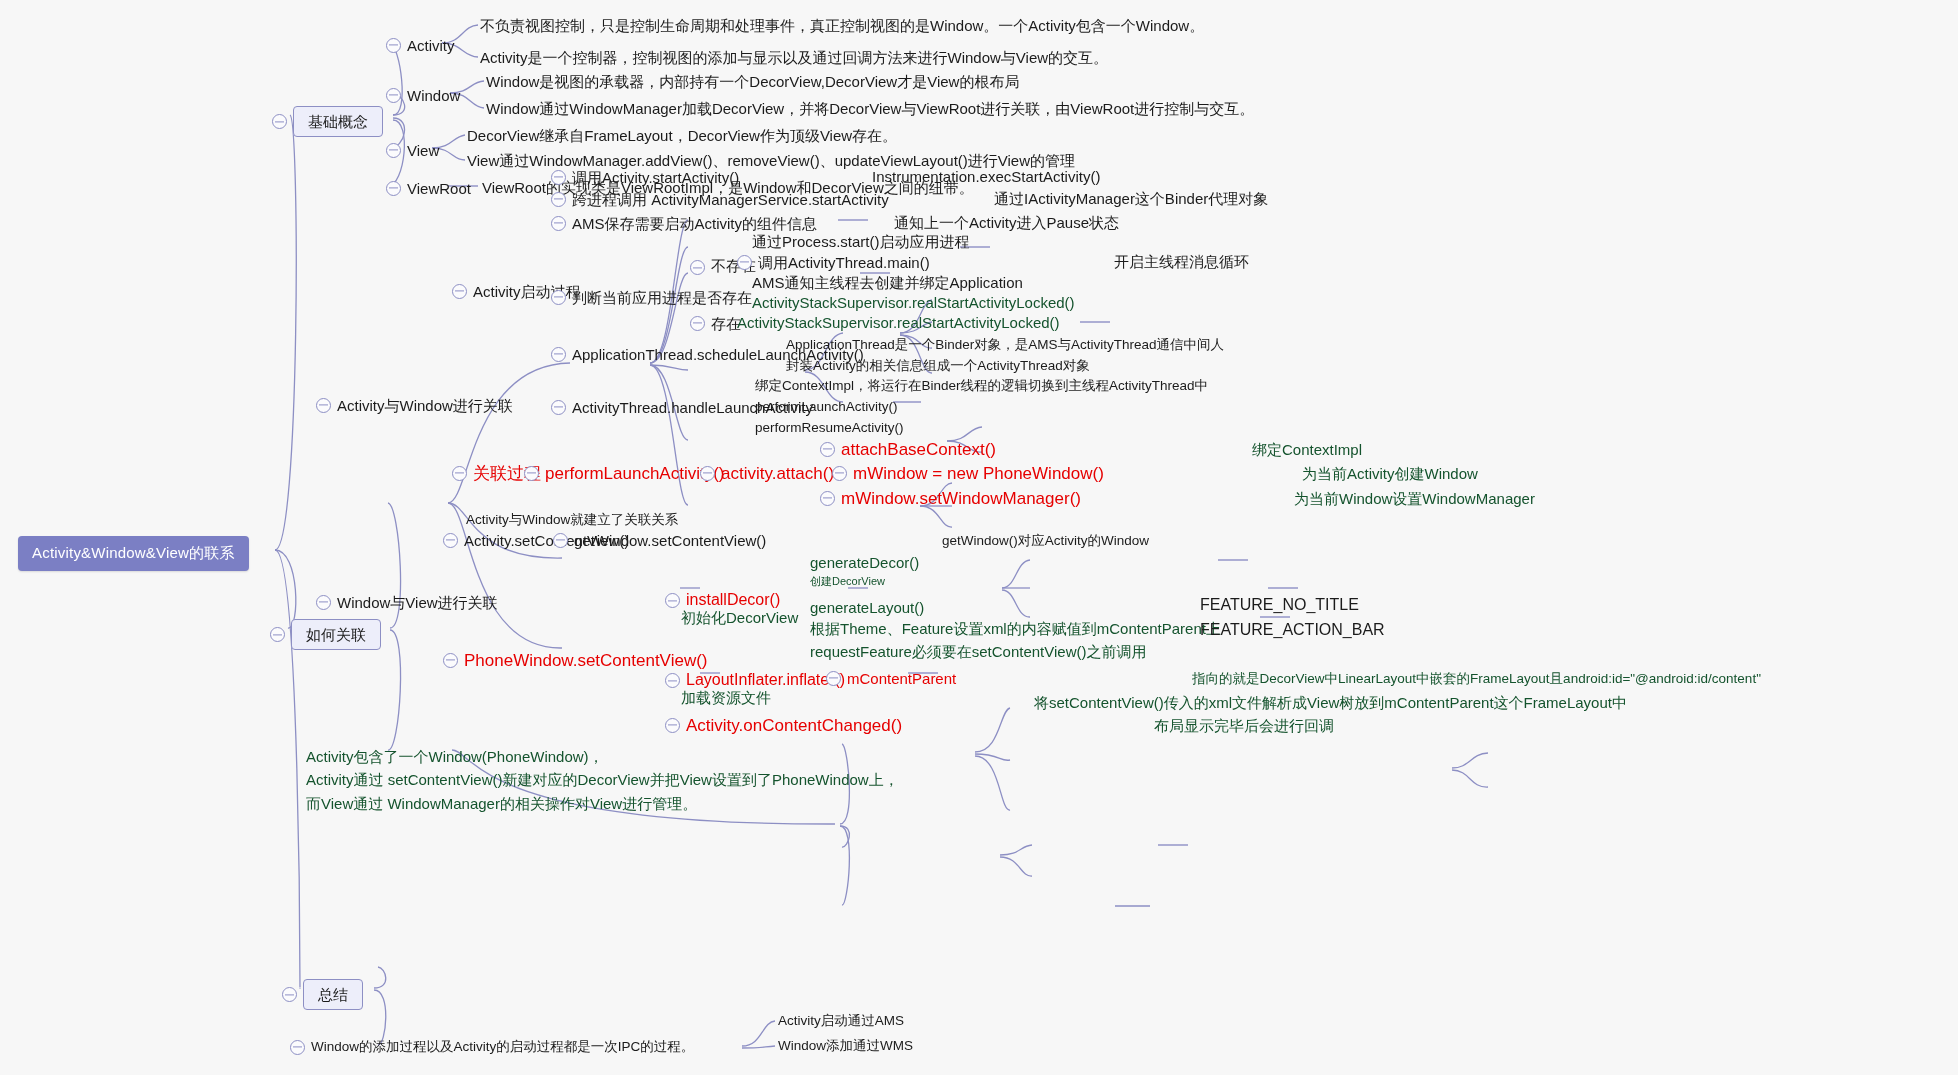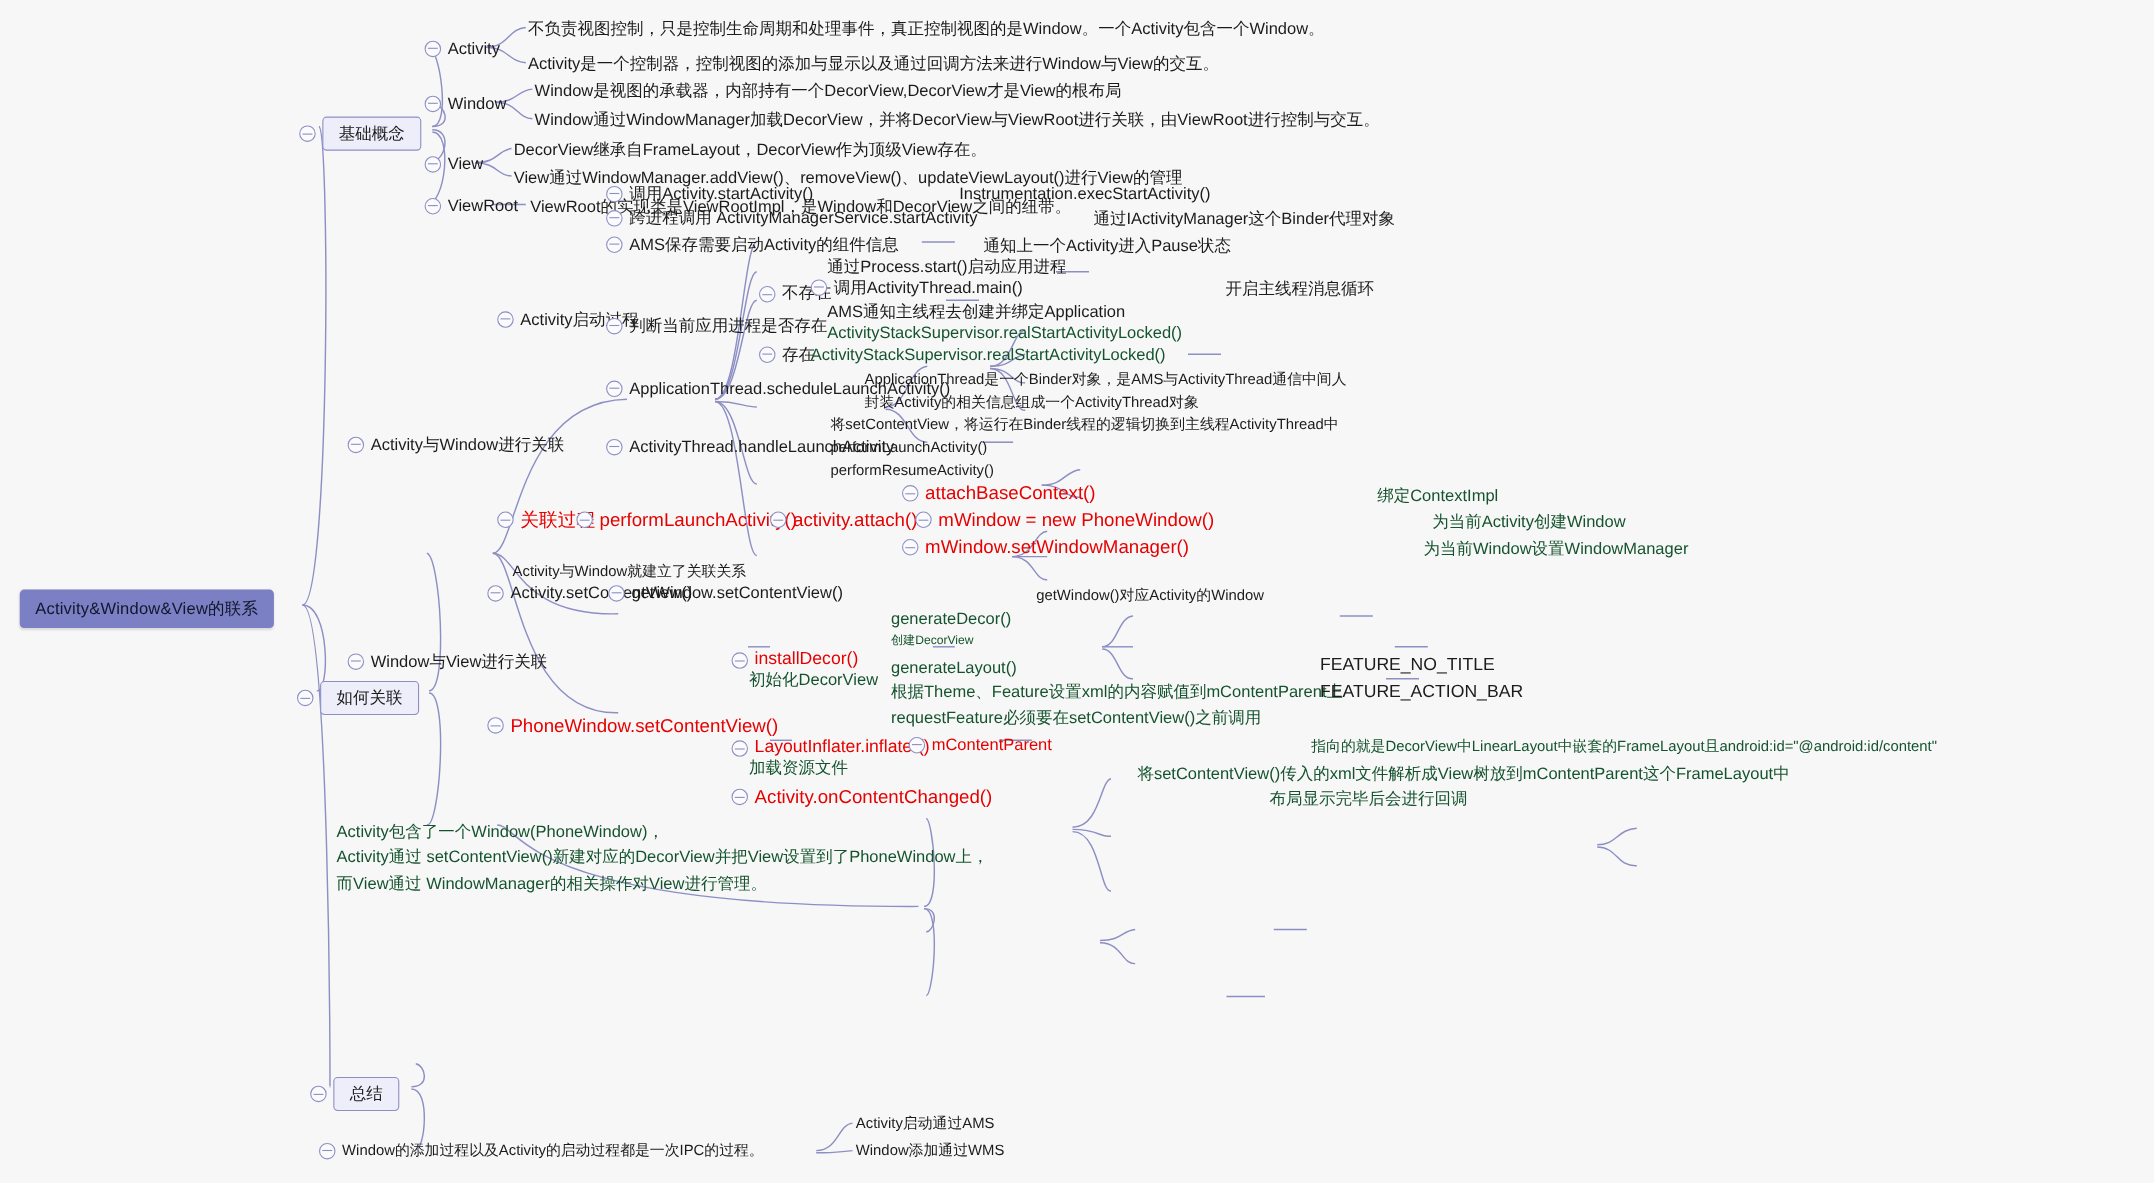--- a/index.html
+++ b/index.html
@@ -29,21 +29,21 @@
     content:"";position:absolute;left:2px;right:2px;top:50%;
     height:1.2px;background:#8d8fc4;transform:translateY(-50%);
   }
   
   .boxed{
     border:1.3px solid #8d8fc4;background:#edeefa;border-radius:4px;
     padding:7px 14px;font-size:15px;color:#1b1b1b;
   }
   .root{
     position:absolute;white-space:nowrap;
-    background:#7b7fc4;color:#0f172a;border-radius:4px;
+    background:#7b7fc4;color:#ffffff;border-radius:4px;
     padding:8px 14px;font-size:15px;letter-spacing:.2px;
     box-shadow:0 1px 2px rgba(0,0,0,.12);
   }
   .multiline{line-height:1.45;white-space:pre-line;}
   .node.multi .lbl{line-height:1.42;white-space:pre-line;}
   .plain{position:absolute;white-space:nowrap;font-size:15px;color:#1b1b1b;}
   .plain.red{color:#14532d;}
   .plain.small{font-size:13.5px;}
 </style>
 </head>
@@ -243,21 +243,21 @@
 
 <div class="node" style="left:551px;top:345px;">
   <span class="toggle"></span><span class="lbl">ApplicationThread.scheduleLaunchActivity()</span>
 </div>
 <div class="plain small" style="left:786px;top:336px;">ApplicationThread是一个Binder对象，是AMS与ActivityThread通信中间人</div>
 <div class="plain small" style="left:786px;top:357px;">封装Activity的相关信息组成一个ActivityThread对象</div>
 
 <div class="node" style="left:551px;top:398px;">
   <span class="toggle"></span><span class="lbl">ActivityThread.handleLaunchActivity</span>
 </div>
-<div class="plain small" style="left:755px;top:377px;">将setContentView，将运行在Binder线程的逻辑切换到主线程ActivityThread中</div>
+<div class="plain small" style="left:755px;top:377px;">绑定ContextImpl，将运行在Binder线程的逻辑切换到主线程ActivityThread中</div>
 <div class="plain small" style="left:755px;top:399px;">performLaunchActivity()</div>
 <div class="plain small" style="left:755px;top:420px;">performResumeActivity()</div>
 
 <div class="node red big" style="left:452px;top:464px;">
   <span class="toggle"></span><span class="lbl">关联过程</span>
 </div>
 
 <div class="node red big" style="left:524px;top:464px;">
   <span class="toggle"></span><span class="lbl">performLaunchActivity()</span>
 </div>

